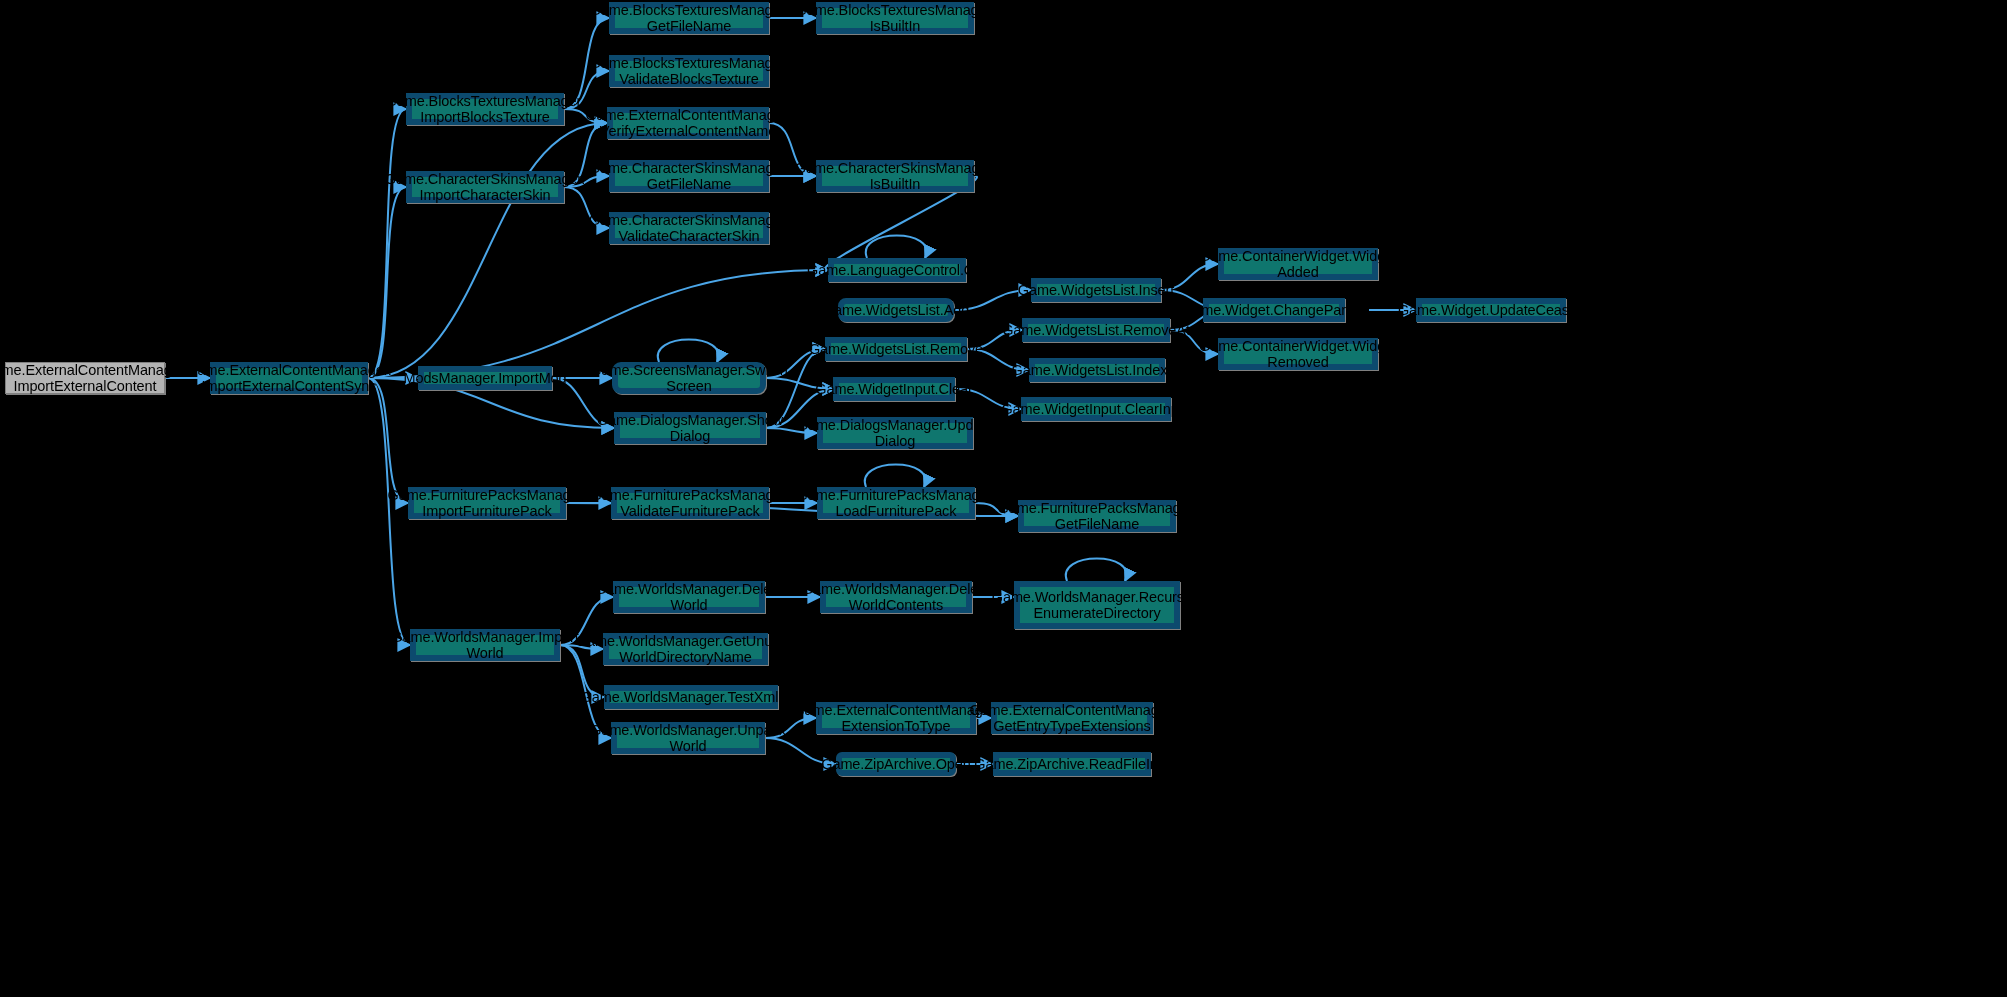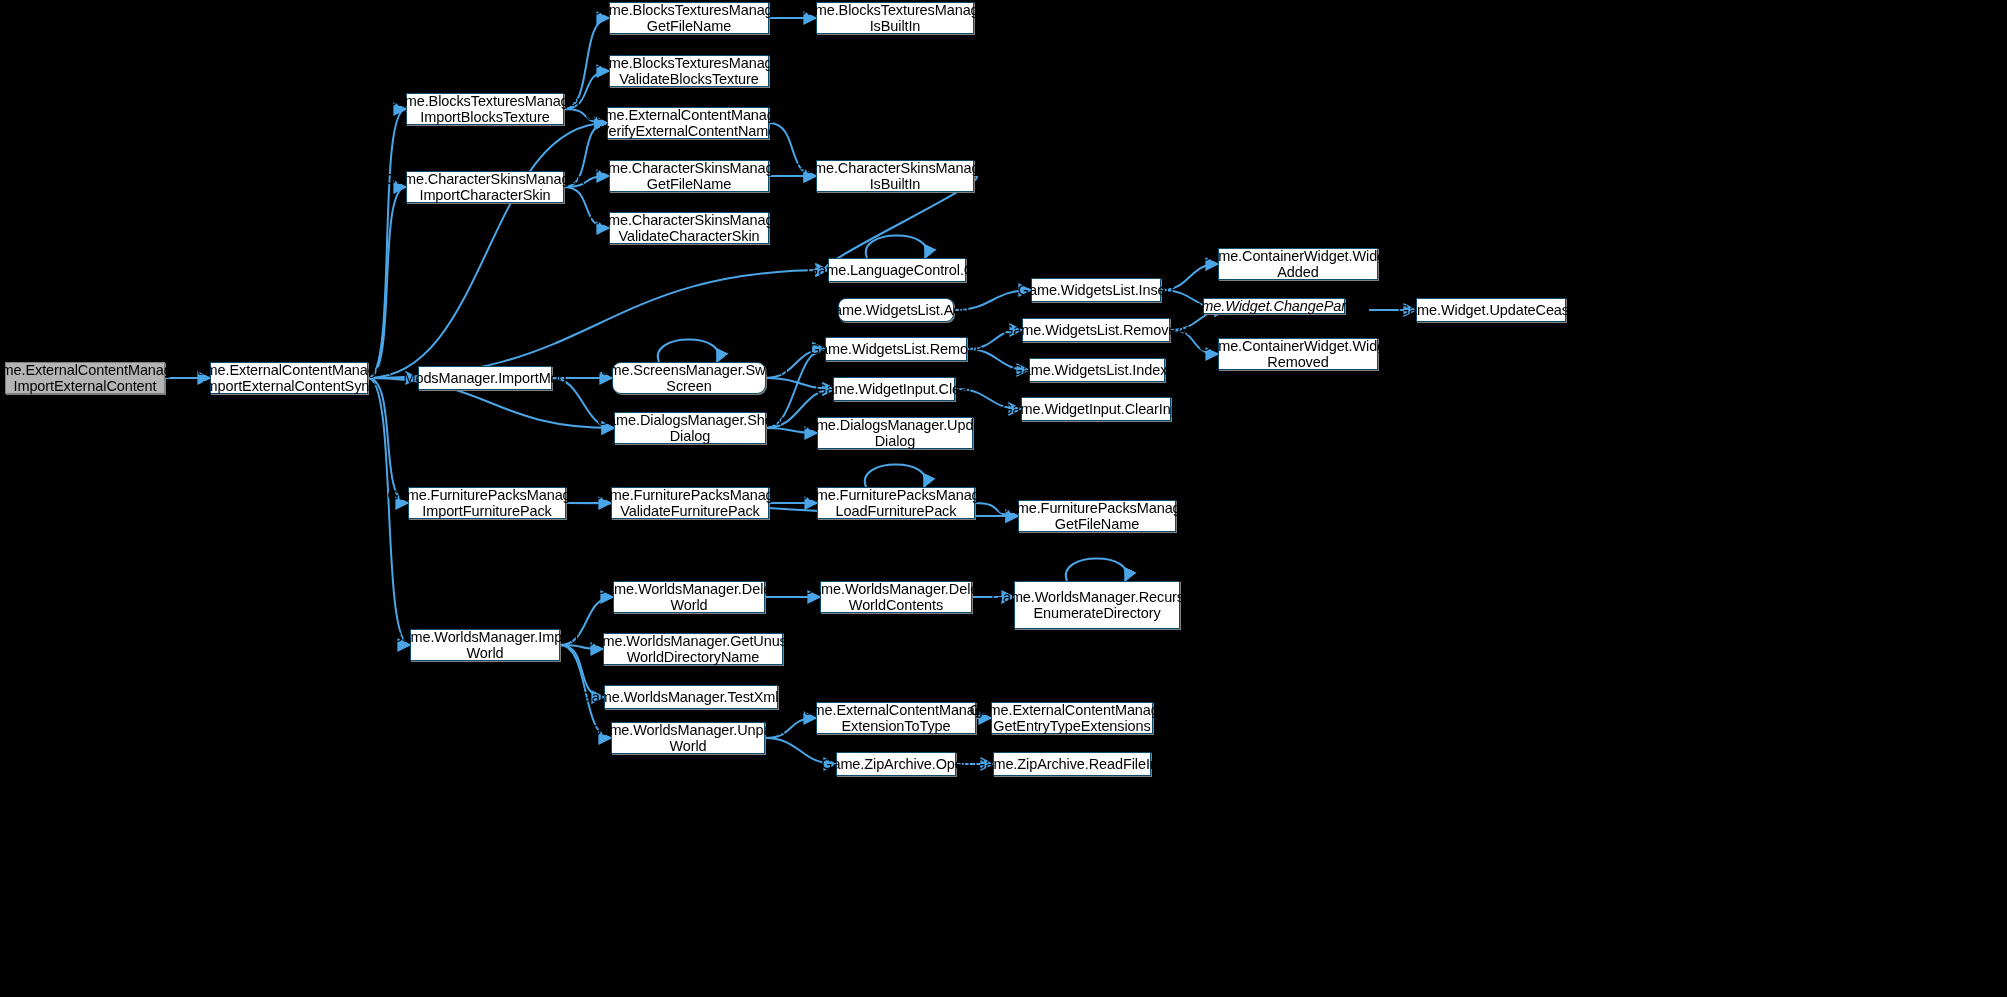--- a/index.html
+++ b/index.html
@@ -19,22 +19,22 @@
     position: absolute;
     left: 0;
     top: 0;
     width: 2007px;
     height: 997px;
     pointer-events: none;
   }
   .node {
     position: absolute;
     box-sizing: border-box;
-    background: #ffffff;
-    border: 1px solid #0c4a6e;
+    background: #0f766e;
+    border: 6px solid #0c4a6e;
     box-shadow: 1px 1px 0 0 #808080;
     color: #000000;
     font-size: 14.5px;
     line-height: 16px;
     text-align: center;
     display: flex;
     align-items: center;
     justify-content: center;
     padding: 1px 4px;
     white-space: pre-line;
@@ -136,53 +136,53 @@
       <div class="node" style="left: 609px; top: 212px; width: 160px; height: 32px;">Game.CharacterSkinsManager.
 ValidateCharacterSkin</div>
       <div class="node" style="left: 612px; top: 362px; width: 154px; height: 32px; border-radius: 9px;">Game.ScreensManager.Switch
 Screen</div>
       <div class="node" style="left: 614px; top: 412px; width: 152px; height: 32px;">Game.DialogsManager.Show
 Dialog</div>
       <div class="node" style="left: 611px; top: 487px; width: 158px; height: 32px;">Game.FurniturePacksManager.
 ValidateFurniturePack</div>
       <div class="node" style="left: 613px; top: 581px; width: 152px; height: 32px;">Game.WorldsManager.Delete
 World</div>
-      <div class="node" style="left: 603px; top: 633px; width: 180px; height: 32px;">Game.WorldsManager.GetUnused
+      <div class="node" style="left: 603px; top: 633px; width: 165px; height: 32px;">Game.WorldsManager.GetUnused
 WorldDirectoryName</div>
       <div class="node" style="left: 604px; top: 685px; width: 174px; height: 24px;">Game.WorldsManager.TestXmlFile</div>
       <div class="node" style="left: 611px; top: 722px; width: 154px; height: 32px; text-align: center;">Game.WorldsManager.Unpack
 World</div>
       <div class="node" style="left: 816px; top: 2px; width: 158px; height: 32px;">Game.BlocksTexturesManager.
 IsBuiltIn</div>
       <div class="node" style="left: 816px; top: 160px; width: 158px; height: 32px;">Game.CharacterSkinsManager.
 IsBuiltIn</div>
       <div class="node" style="left: 828px; top: 258px; width: 138px; height: 24px;">Game.LanguageControl.Get</div>
       <div class="node" style="left: 838px; top: 298px; width: 116px; height: 24px; border-radius: 8px;">Game.WidgetsList.Add</div>
       <div class="node" style="left: 825px; top: 337px; width: 142px; height: 24px;">Game.WidgetsList.Remove</div>
       <div class="node" style="left: 833px; top: 377px; width: 122px; height: 24px;">Game.WidgetInput.Clear</div>
       <div class="node" style="left: 817px; top: 417px; width: 156px; height: 32px;">Game.DialogsManager.Update
 Dialog</div>
       <div class="node" style="left: 817px; top: 487px; width: 158px; height: 32px;">Game.FurniturePacksManager.
 LoadFurniturePack</div>
       <div class="node" style="left: 820px; top: 581px; width: 152px; height: 32px;">Game.WorldsManager.Delete
 WorldContents</div>
       <div class="node" style="left: 816px; top: 702px; width: 160px; height: 32px;">Game.ExternalContentManager.
 ExtensionToType</div>
-      <div class="node" style="left: 836px; top: 752px; width: 120px; height: 24px;">Game.ZipArchive.Open</div>
+      <div class="node" style="left: 836px; top: 752px; width: 120px; height: 24px; border-radius: 6px;">Game.ZipArchive.Open</div>
       <div class="node" style="left: 1031px; top: 278px; width: 130px; height: 24px;">Game.WidgetsList.Insert</div>
       <div class="node" style="left: 1022px; top: 318px; width: 148px; height: 24px;">Game.WidgetsList.RemoveAt</div>
       <div class="node" style="left: 1029px; top: 358px; width: 136px; height: 24px;">Game.WidgetsList.IndexOf</div>
       <div class="node" style="left: 1021px; top: 397px; width: 150px; height: 24px;">Game.WidgetInput.ClearInput</div>
       <div class="node" style="left: 1018px; top: 500px; width: 158px; height: 32px;">Game.FurniturePacksManager.
 GetFileName</div>
       <div class="node" style="left: 1014px; top: 581px; width: 166px; height: 48px;">Game.WorldsManager.Recursive
 EnumerateDirectory</div>
       <div class="node" style="left: 991px; top: 702px; width: 162px; height: 32px;">Game.ExternalContentManager.
 GetEntryTypeExtensions</div>
       <div class="node" style="left: 993px; top: 752px; width: 158px; height: 24px;">Game.ZipArchive.ReadFileInfo</div>
       <div class="node" style="left: 1218px; top: 248px; width: 160px; height: 32px;">Game.ContainerWidget.Widget
 Added</div>
-      <div class="node" style="left: 1203px; top: 298px; width: 142px; height: 16px; font-style: italic;">Game.Widget.ChangeParent</div>
+      <div class="node" style="left: 1203px; top: 298px; width: 142px; height: 24px;">Game.Widget.ChangeParent</div>
       <div class="node" style="left: 1218px; top: 338px; width: 160px; height: 32px;">Game.ContainerWidget.Widget
 Removed</div>
       <div class="node" style="left: 1416px; top: 298px; width: 150px; height: 24px;">Game.Widget.UpdateCeases</div>
     </div>
 </div>
 
 </body></html>

